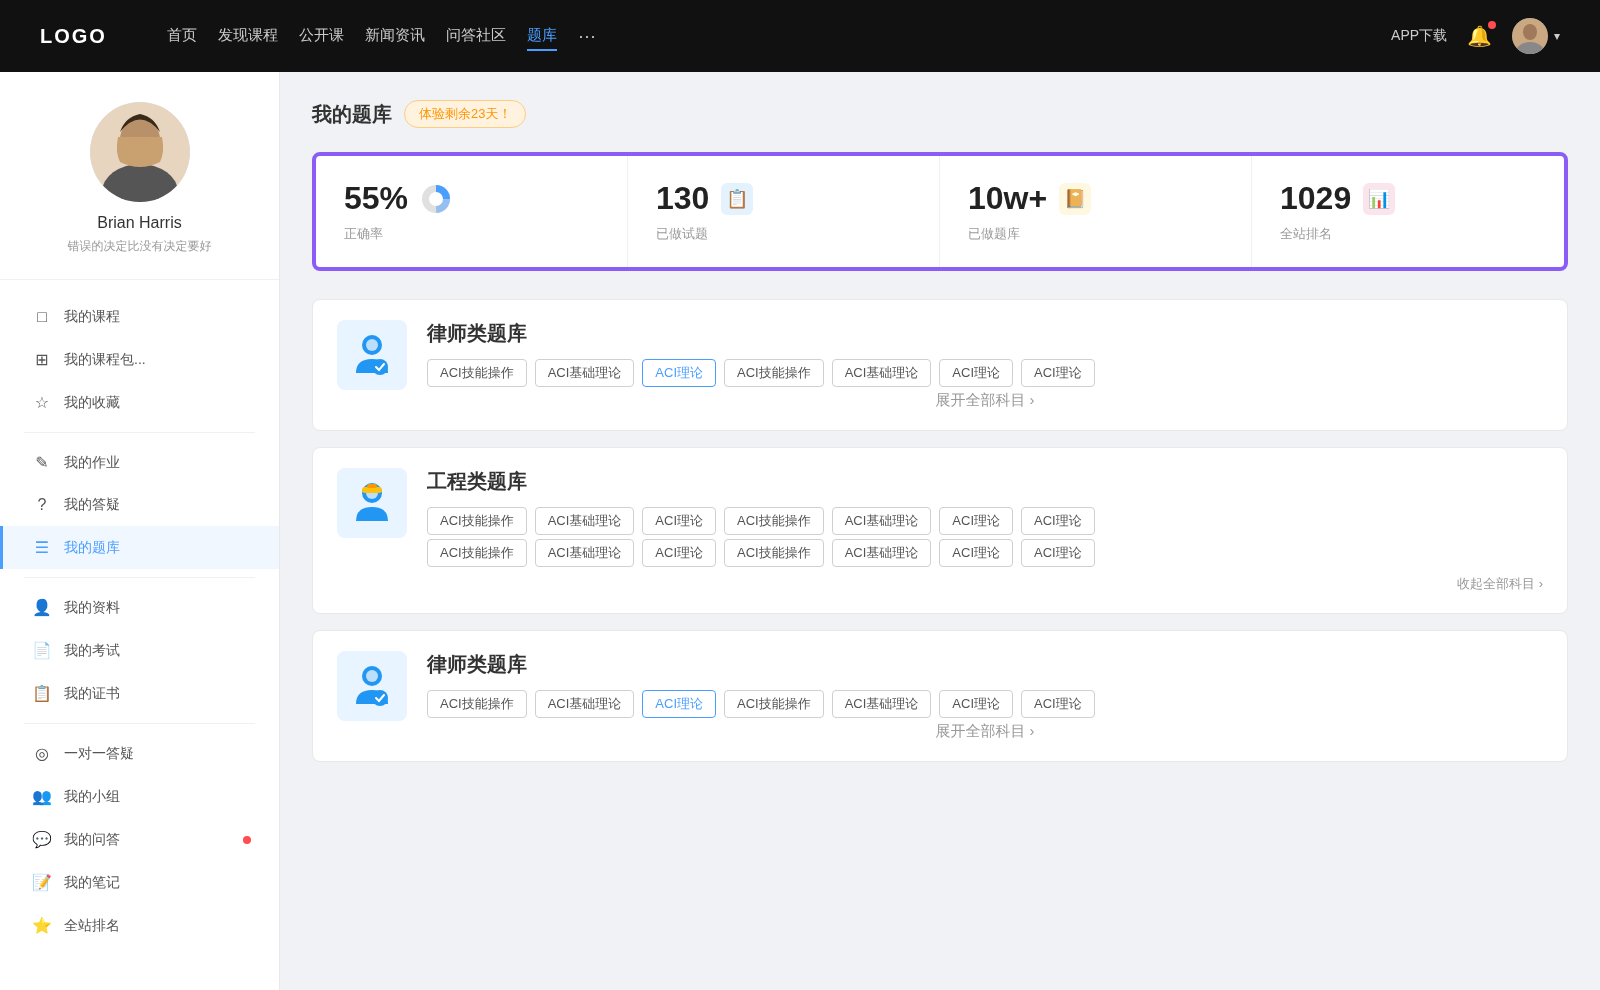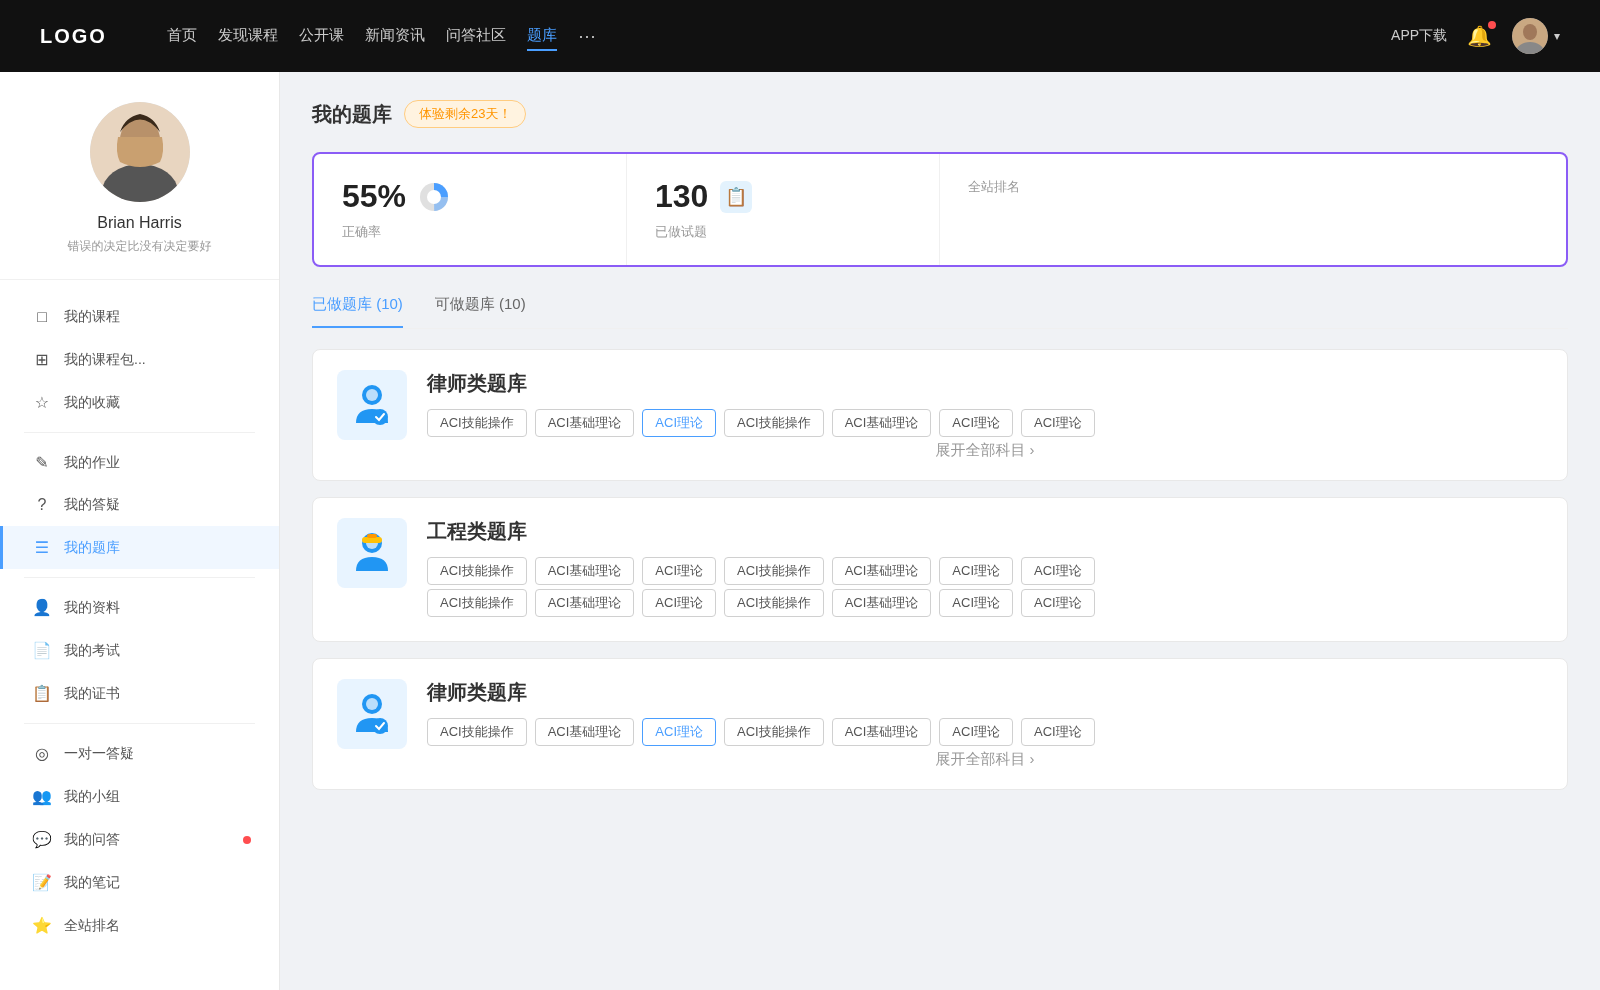--- a/index.html
+++ b/index.html
@@ -40,21 +40,21 @@
 
     
     .main { flex: 1; padding: 28px 32px; overflow-y: auto; }
 
     
     .page-header { display: flex; align-items: center; gap: 12px; margin-bottom: 24px; }
     .page-title { font-size: 20px; font-weight: 600; color: #333; }
     .trial-badge { background: #fff3e0; color: #ff9500; border: 1px solid #ffcc80; border-radius: 20px; padding: 4px 14px; font-size: 13px; }
 
     
-    .stats-row { display: grid; grid-template-columns: repeat(4, 1fr); gap: 0; background: white; border-radius: 8px; border: 2px solid #8b5cf6; margin-bottom: 28px; }
+    .stats-row { display: grid; grid-template-columns: repeat(4, 1fr); gap: 0; background: white; border-radius: 8px; border: 4px solid #8b5cf6; margin-bottom: 28px; }
     .stat-item { padding: 24px 28px; display: flex; flex-direction: column; gap: 8px; border-right: 1px solid #f0f0f0; }
     .stat-item:last-child { border-right: none; }
     .stat-top { display: flex; align-items: center; gap: 12px; }
     .stat-value { font-size: 32px; font-weight: 700; color: #222; }
     .stat-label { font-size: 13px; color: #999; }
 
     
     .tabs-row { display: flex; gap: 32px; margin-bottom: 20px; border-bottom: 1px solid #f0f0f0; padding-bottom: 0; }
     .tab { font-size: 15px; color: #666; cursor: pointer; padding-bottom: 12px; }
     .tab.active { color: #4a9eff; border-bottom: 2px solid #4a9eff; font-weight: 500; }
@@ -213,30 +213,37 @@
       </div>
 
       <div class="stat-item">
         <div class="stat-top">
           <span class="stat-value">130</span>
           <span style="display:inline-block;width:32px;height:32px;background:#e3f2fd;border-radius:6px;text-align:center;line-height:32px;font-size:18px;">📋</span>
         </div>
         <div class="stat-label">已做试题</div>
       </div>
 
-
       <div class="stat-item">
+        <div class="stat-top">
+          <span class="stat-value">10w+</span>
+          <span style="display:inline-block;width:32px;height:32px;background:#fff8e1;border-radius:6px;text-align:center;line-height:32px;font-size:18px;">📔</span>
+        </div>
+        <div class="stat-label">已做题库</div>
+      </div>
+
+      <div class="stat-item">
+        <div class="stat-top">
+          <span class="stat-value">1029</span>
+          <span style="display:inline-block;width:32px;height:32px;background:#fce4ec;border-radius:6px;text-align:center;line-height:32px;font-size:18px;">📊</span>
+        </div>
         <div class="stat-label">全站排名</div>
       </div>
     </div>
 
-    <div class="tabs-row">
-      <span class="tab active">已做题库 (10)</span>
-      <span class="tab">可做题库 (10)</span>
-    </div>
 
     <div class="bank-card">
       <div class="bank-card-header">
         <div class="bank-icon-wrap">
           <svg class="lawyer-svg" viewBox="0 0 48 48" xmlns="http://www.w3.org/2000/svg">
             <circle cx="24" cy="14" r="10" fill="#2196f3"></circle>
             <path d="M8 42 Q8 28 24 28 Q40 28 40 42Z" fill="#2196f3"></path>
             <circle cx="24" cy="14" r="6" fill="#bbdefb"></circle>
             <circle cx="32" cy="36" r="8" fill="#2196f3"></circle>
             <path d="M28 36 L31 39 L36 33" stroke="white" stroke-width="2" fill="none" stroke-linecap="round"></path>
@@ -282,20 +289,21 @@
           </div>
           <div class="tags-row">
             <span class="tag">ACI技能操作</span>
             <span class="tag">ACI基础理论</span>
             <span class="tag">ACI理论</span>
             <span class="tag">ACI技能操作</span>
             <span class="tag">ACI基础理论</span>
             <span class="tag">ACI理论</span>
             <span class="tag">ACI理论</span>
           </div>
+          <div class="collapse-link">收起全部科目 ›</div>
         </div>
       </div>
     </div>
 
     <div class="bank-card">
       <div class="bank-card-header">
         <div class="bank-icon-wrap">
           <svg class="lawyer-svg" viewBox="0 0 48 48" xmlns="http://www.w3.org/2000/svg">
             <circle cx="24" cy="14" r="10" fill="#2196f3"></circle>
             <path d="M8 42 Q8 28 24 28 Q40 28 40 42Z" fill="#2196f3"></path>

